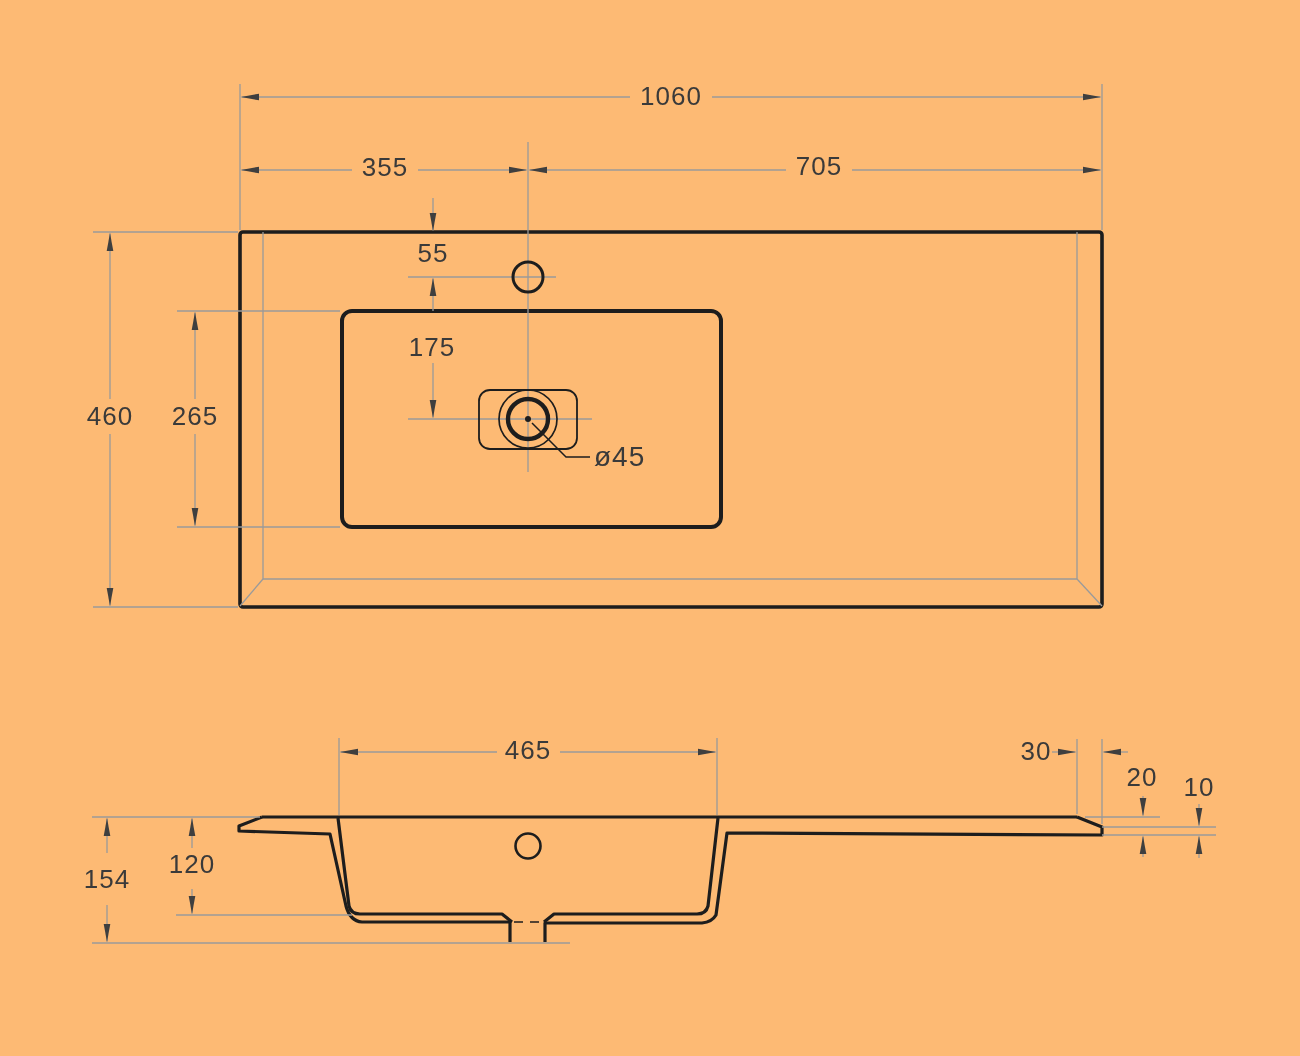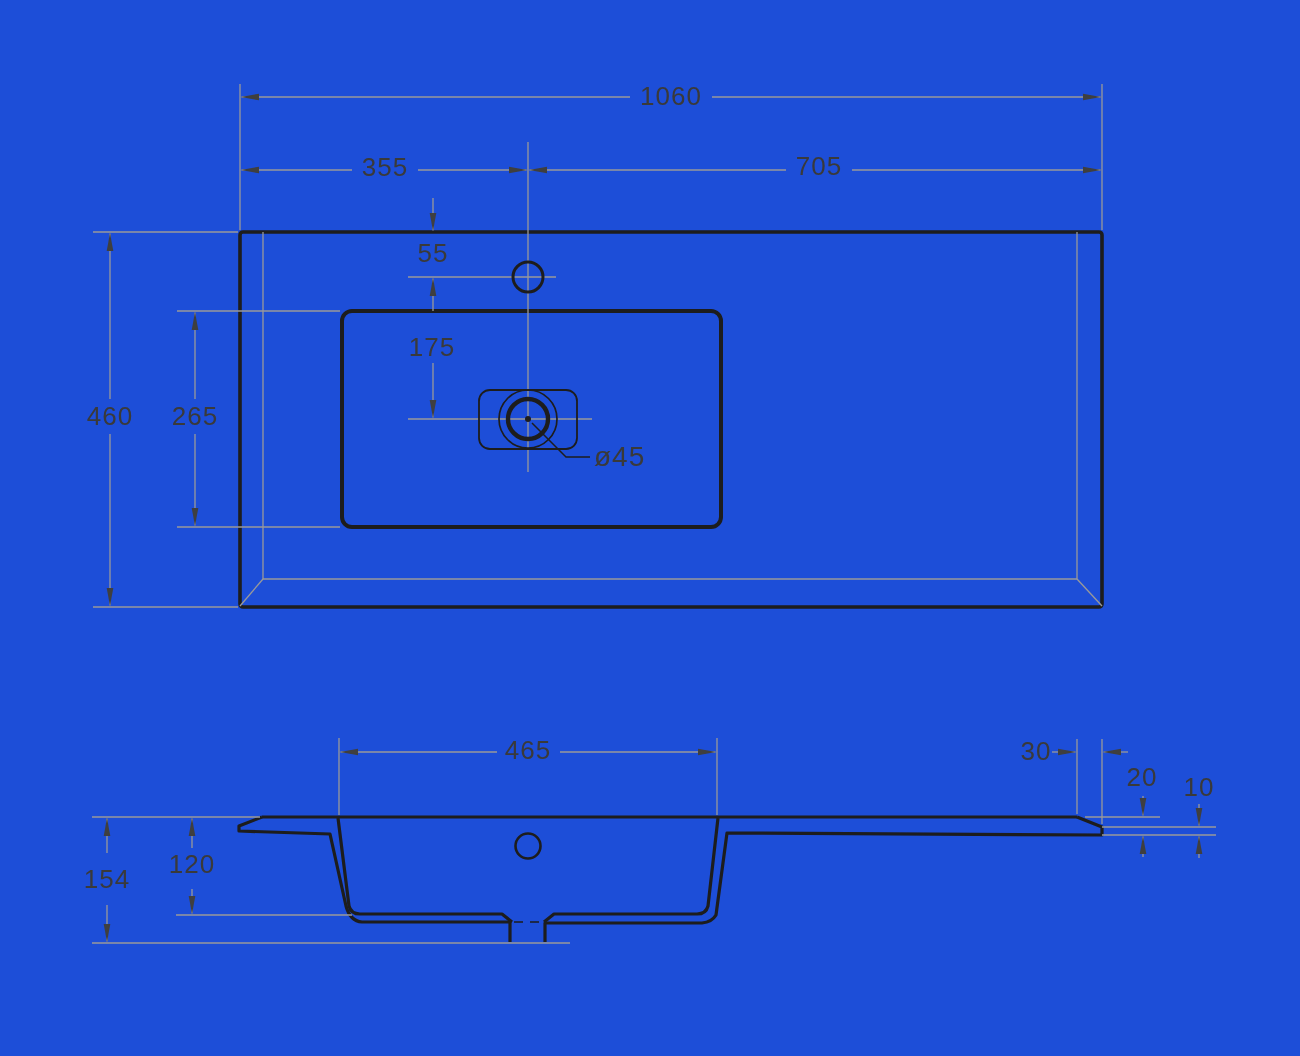--- a/index.html
+++ b/index.html
@@ -1,16 +1,16 @@
 <!DOCTYPE html>
 <html><head>
 <meta charset="utf-8">
 <style>
   html,body{margin:0;padding:0;background:#f4f4f4;}
-  .stage{width:1300px;height:1056px;background:#1d4ed8;position:relative;margin:0;}
+  .stage{width:1300px;height:1056px;background:#fdba74;position:relative;margin:0;}
   svg{display:block;}
   text{font-family:"Liberation Sans","DejaVu Sans",sans-serif;fill:#3a3a3a;letter-spacing:1px;}
   .dim-label{font-size:26px;}
   .dim-label-big{font-size:28px;}
   .thick{stroke:#1d1d1d;fill:none;}
   .thin{stroke:#1d1d1d;fill:none;}
   .gray{stroke:#9a9a9a;fill:none;stroke-width:1.3;}
 </style>
 </head>
 <body>

